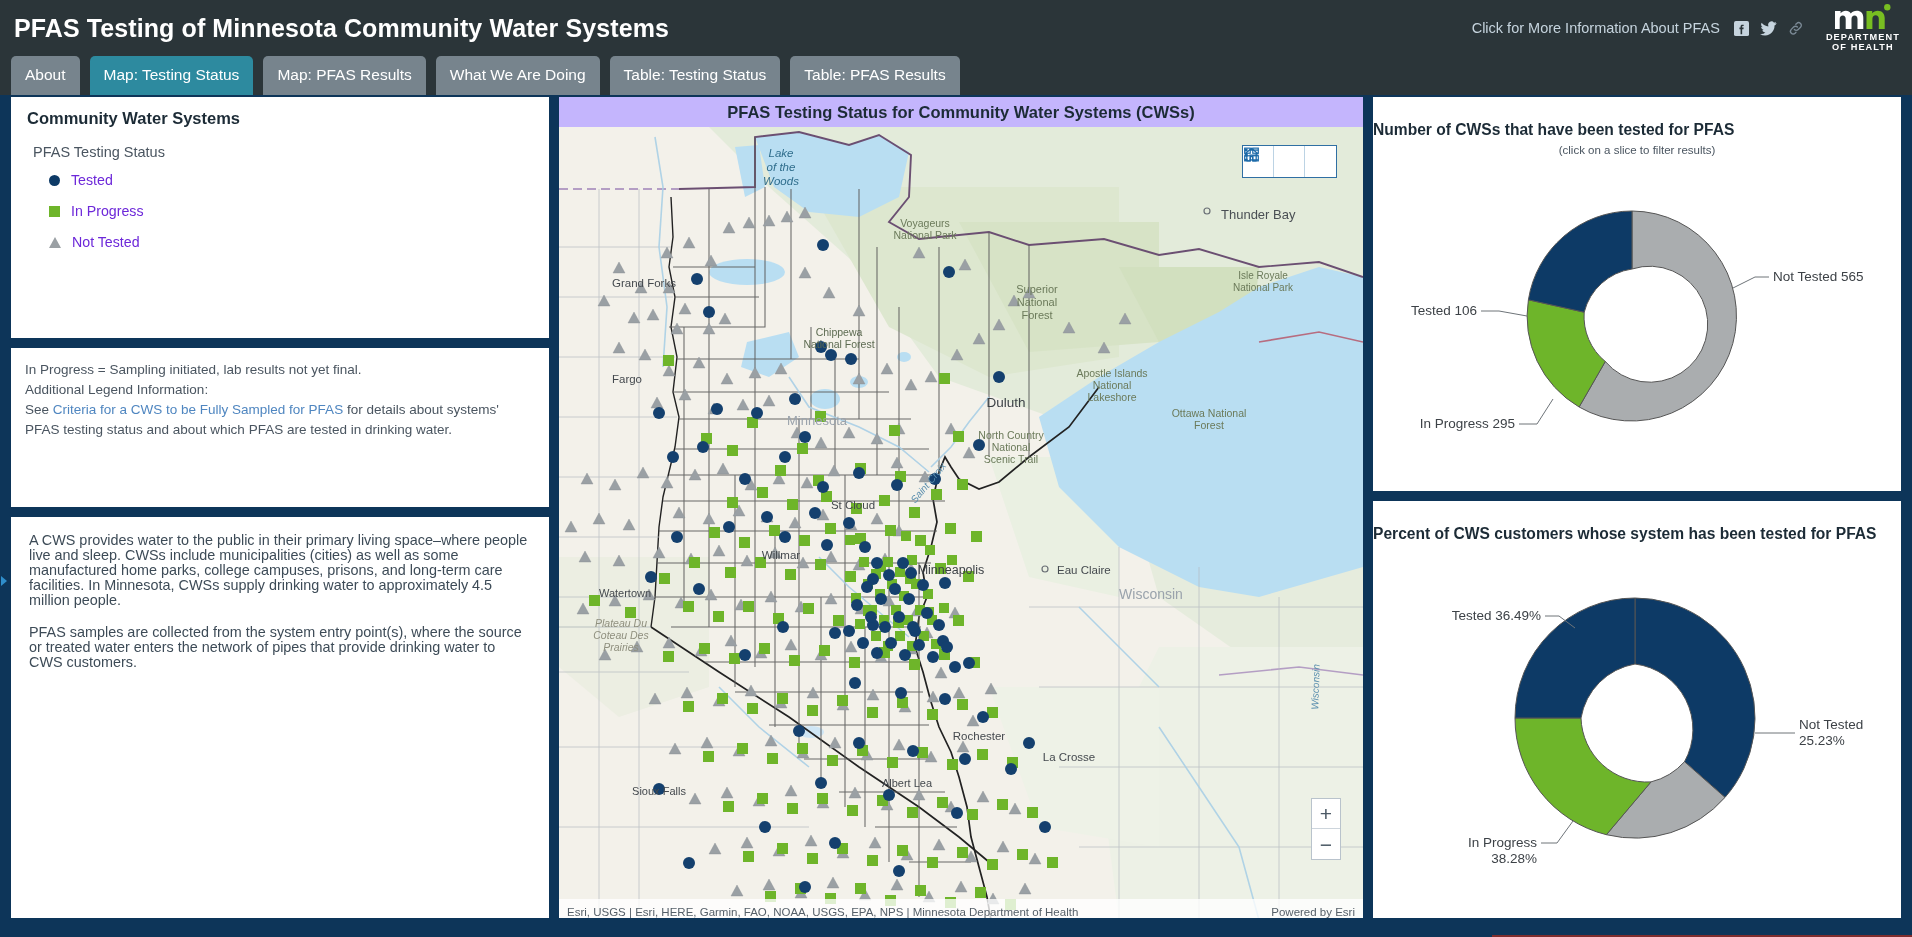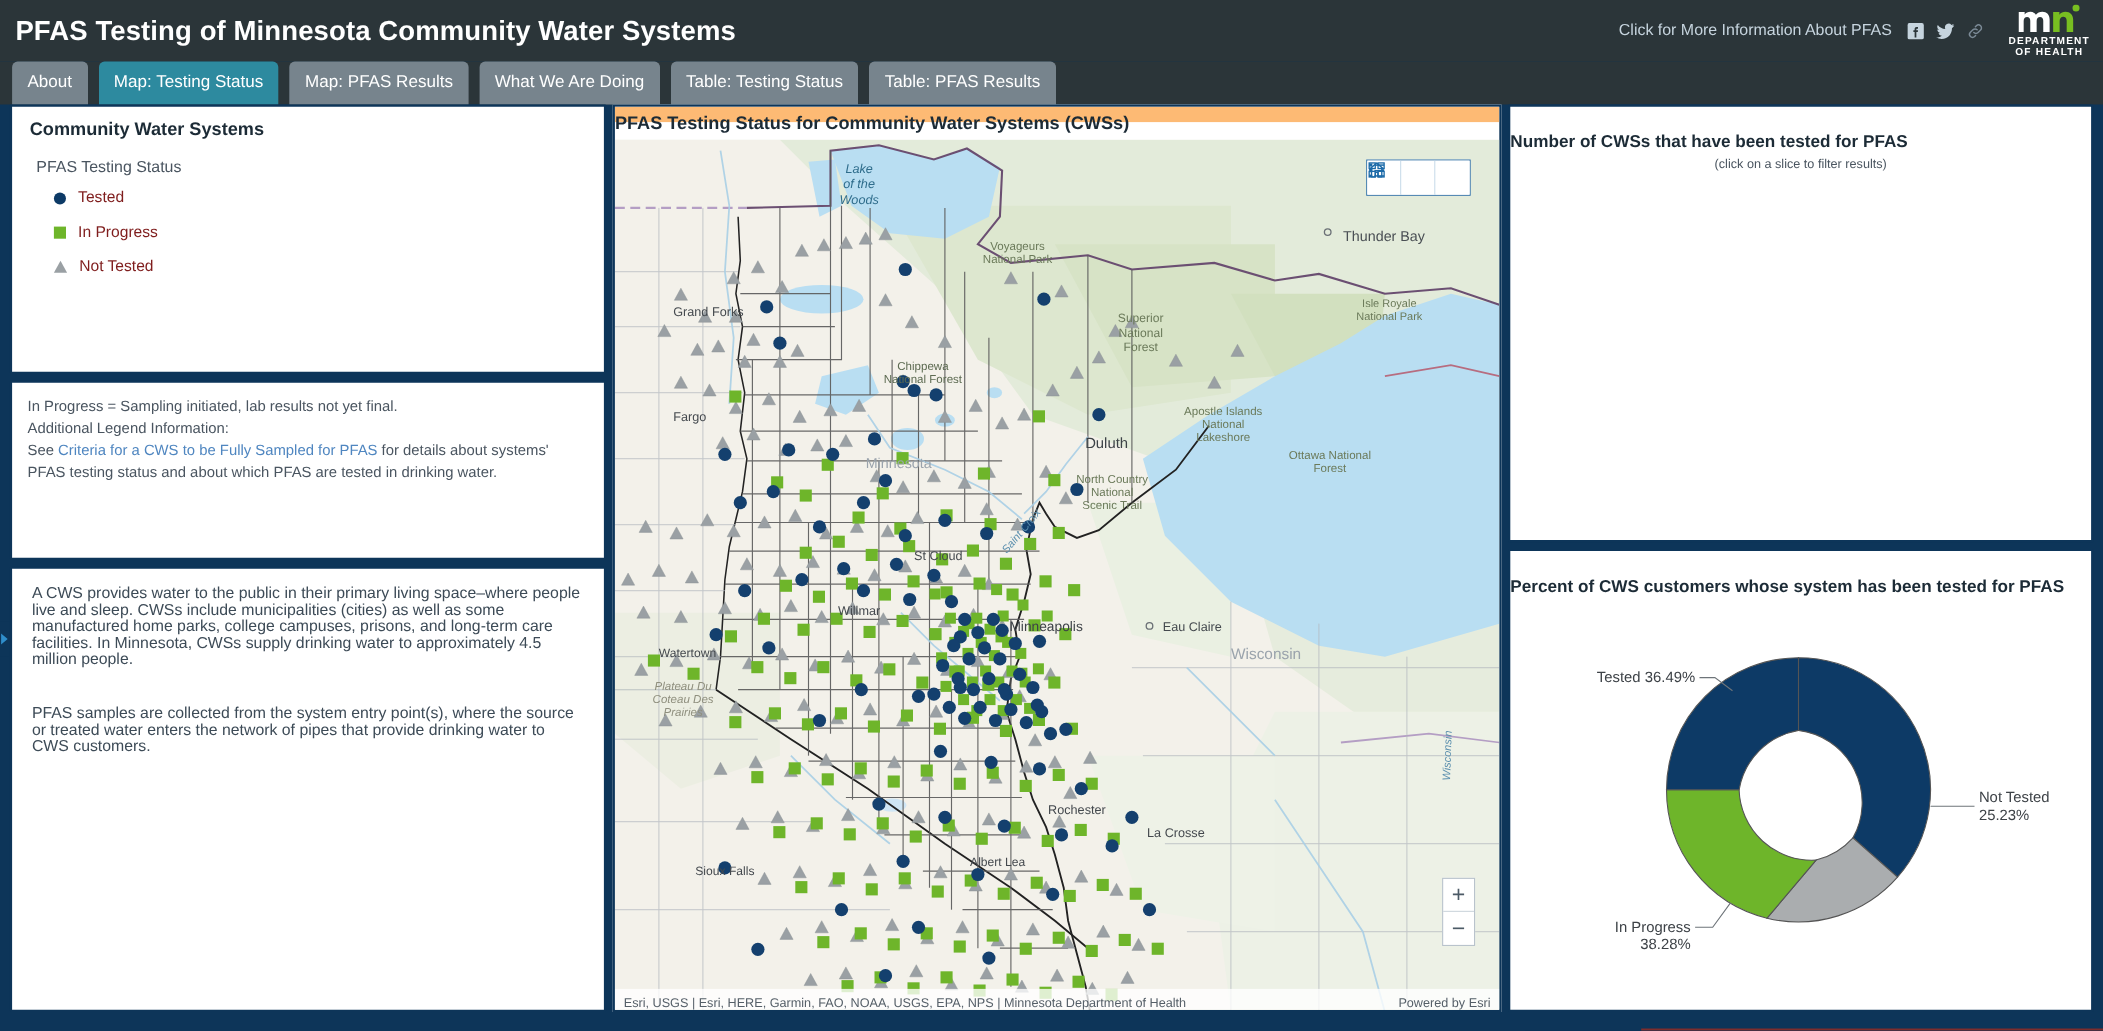--- a/index.html
+++ b/index.html
@@ -64,44 +64,44 @@
     background: #ffffff; border: 2px solid #0d3559; border-radius: 1px;
     position: absolute; left: 0;
   }
   .p-legend { top: 0; width: 542px; height: 245px; padding: 12px 16px; }
   .p-addl   { top: 251px; width: 542px; height: 163px; padding: 12px 14px; }
   .p-desc   { top: 420px; width: 542px; height: 405px; padding: 16px 18px; }
 
   .legend-title { font-size: 16.5px; color: #1c2b36; font-weight: 600; margin-bottom: 16px; }
   .legend-sub { font-size: 14.5px; color: #4a5560; margin: 0 0 12px 6px; }
   .legend-row { display: flex; align-items: center; gap: 11px; margin: 0 0 15px 22px; }
-  .legend-label { font-size: 14.2px; color: #7f1d1d; }
+  .legend-label { font-size: 14.2px; color: #6d28d9; }
   .sym-circle { width: 11px; height: 11px; border-radius: 50%; background: #0d3a66; display:inline-block; }
   .sym-square { width: 11px; height: 11px; background: #6eb52a; display:inline-block; }
   .sym-tri {
     width: 0; height: 0; border-left: 6.5px solid transparent;
     border-right: 6.5px solid transparent; border-bottom: 11px solid #9aa0a4;
     display:inline-block;
   }
 
   .addl-text { font-size: 13.5px; color: #4a5560; line-height: 20px; }
   .addl-link { color: #4f86c0; text-decoration: none; cursor: pointer; }
 
   .desc-text { font-size: 14.4px; color: #3d4b57; line-height: 15px; }
-  .desc-text p + p { margin-top: 34px; }
+  .desc-text p + p { margin-top: 17px; }
 
   
   .map-col { position: absolute; left: 557px; top: 0; width: 808px; height: 825px; }
   .map-panel {
     position: absolute; inset: 0;
     background: #ffffff; border: 2px solid #0d3559; overflow: hidden;
   }
   .map-title {
-    height: 14px; line-height: 30px; 
-    font-size: 16.5px; font-weight: bold; color: #1c2b36; background: #fdba74;
+    height: 30px; line-height: 30px; text-align: center;
+    font-size: 16.5px; font-weight: bold; color: #1c2b36; background: #c4b5fd;
   }
   .map-canvas {
     position: absolute; left: 0; top: 30px; right: 0; bottom: 0;
     background: #eef1e6; overflow: hidden;
   }
   .map-canvas svg { position: absolute; left: 0; top: 0; }
 
   .map-tools {
     position: absolute; right: 26px; top: 18px; display: flex;
     background: #ffffff; border: 1px solid #2f6fa3; z-index: 12;
@@ -902,20 +902,38 @@
           </div>
         </div>
       </div>
     </div>
 
     <div class="right-col">
 
       <div class="panel p-chart1">
         <div class="chart-title">Number of CWSs that have been tested for PFAS</div>
         <div class="chart-sub">(click on a slice to filter results)</div>
+        <div class="donut-wrap">
+          <svg width="520" height="320" viewBox="0 0 520 320">
+
+            <path d="M255 55 A105 105 0 1 1 202.1 251.0 L228.3 205.5 A58 58 0 1 0 255 113 Z" fill="#aaadaf" stroke="#555555" stroke-width="1"></path>
+
+            <path d="M202.1 251.0 A105 105 0 0 1 151.4 143.8 L207.2 156.2 A58 58 0 0 0 228.3 205.5 Z" fill="#6eb52a" stroke="#555555" stroke-width="1"></path>
+
+            <path d="M151.4 143.8 A105 105 0 0 1 255 55 L255 113 A58 58 0 0 0 207.2 156.2 Z" fill="#0d3a66" stroke="#555555" stroke-width="1"></path>
+
+            <polyline points="356,132 378,121 392,121" fill="none" stroke="#6e7479" stroke-width="1"></polyline>
+            <polyline points="150,160 122,155 104,155" fill="none" stroke="#6e7479" stroke-width="1"></polyline>
+            <polyline points="176,243 160,268 142,268" fill="none" stroke="#6e7479" stroke-width="1"></polyline>
+
+            <text x="396" y="125" font-size="13.5" fill="#3d4247" text-anchor="start">Not Tested 565</text>
+            <text x="100" y="159" font-size="13.5" fill="#3d4247" text-anchor="end">Tested 106</text>
+            <text x="138" y="272" font-size="13.5" fill="#3d4247" text-anchor="end">In Progress 295</text>
+          </svg>
+        </div>
       </div>
 
       <div class="panel p-chart2">
         <div class="chart-title">Percent of CWS customers whose system has been tested for PFAS</div>
         <div class="donut-wrap donut-wrap2">
           <svg width="520" height="360" viewBox="0 0 520 360">
 
             <g>
               <path d="M258 55 A120 120 0 0 1 348.0 254.4 L307.5 218.7 A66 66 0 0 0 258 121 Z" fill="#0d3a66" stroke="#555555" stroke-width="1"></path>
               <path d="M348.0 254.4 A120 120 0 0 1 229.4 291.7 L274.0 238.9 A66 66 0 0 0 307.5 218.7 Z" fill="#aaadaf" stroke="#555555" stroke-width="1"></path>

